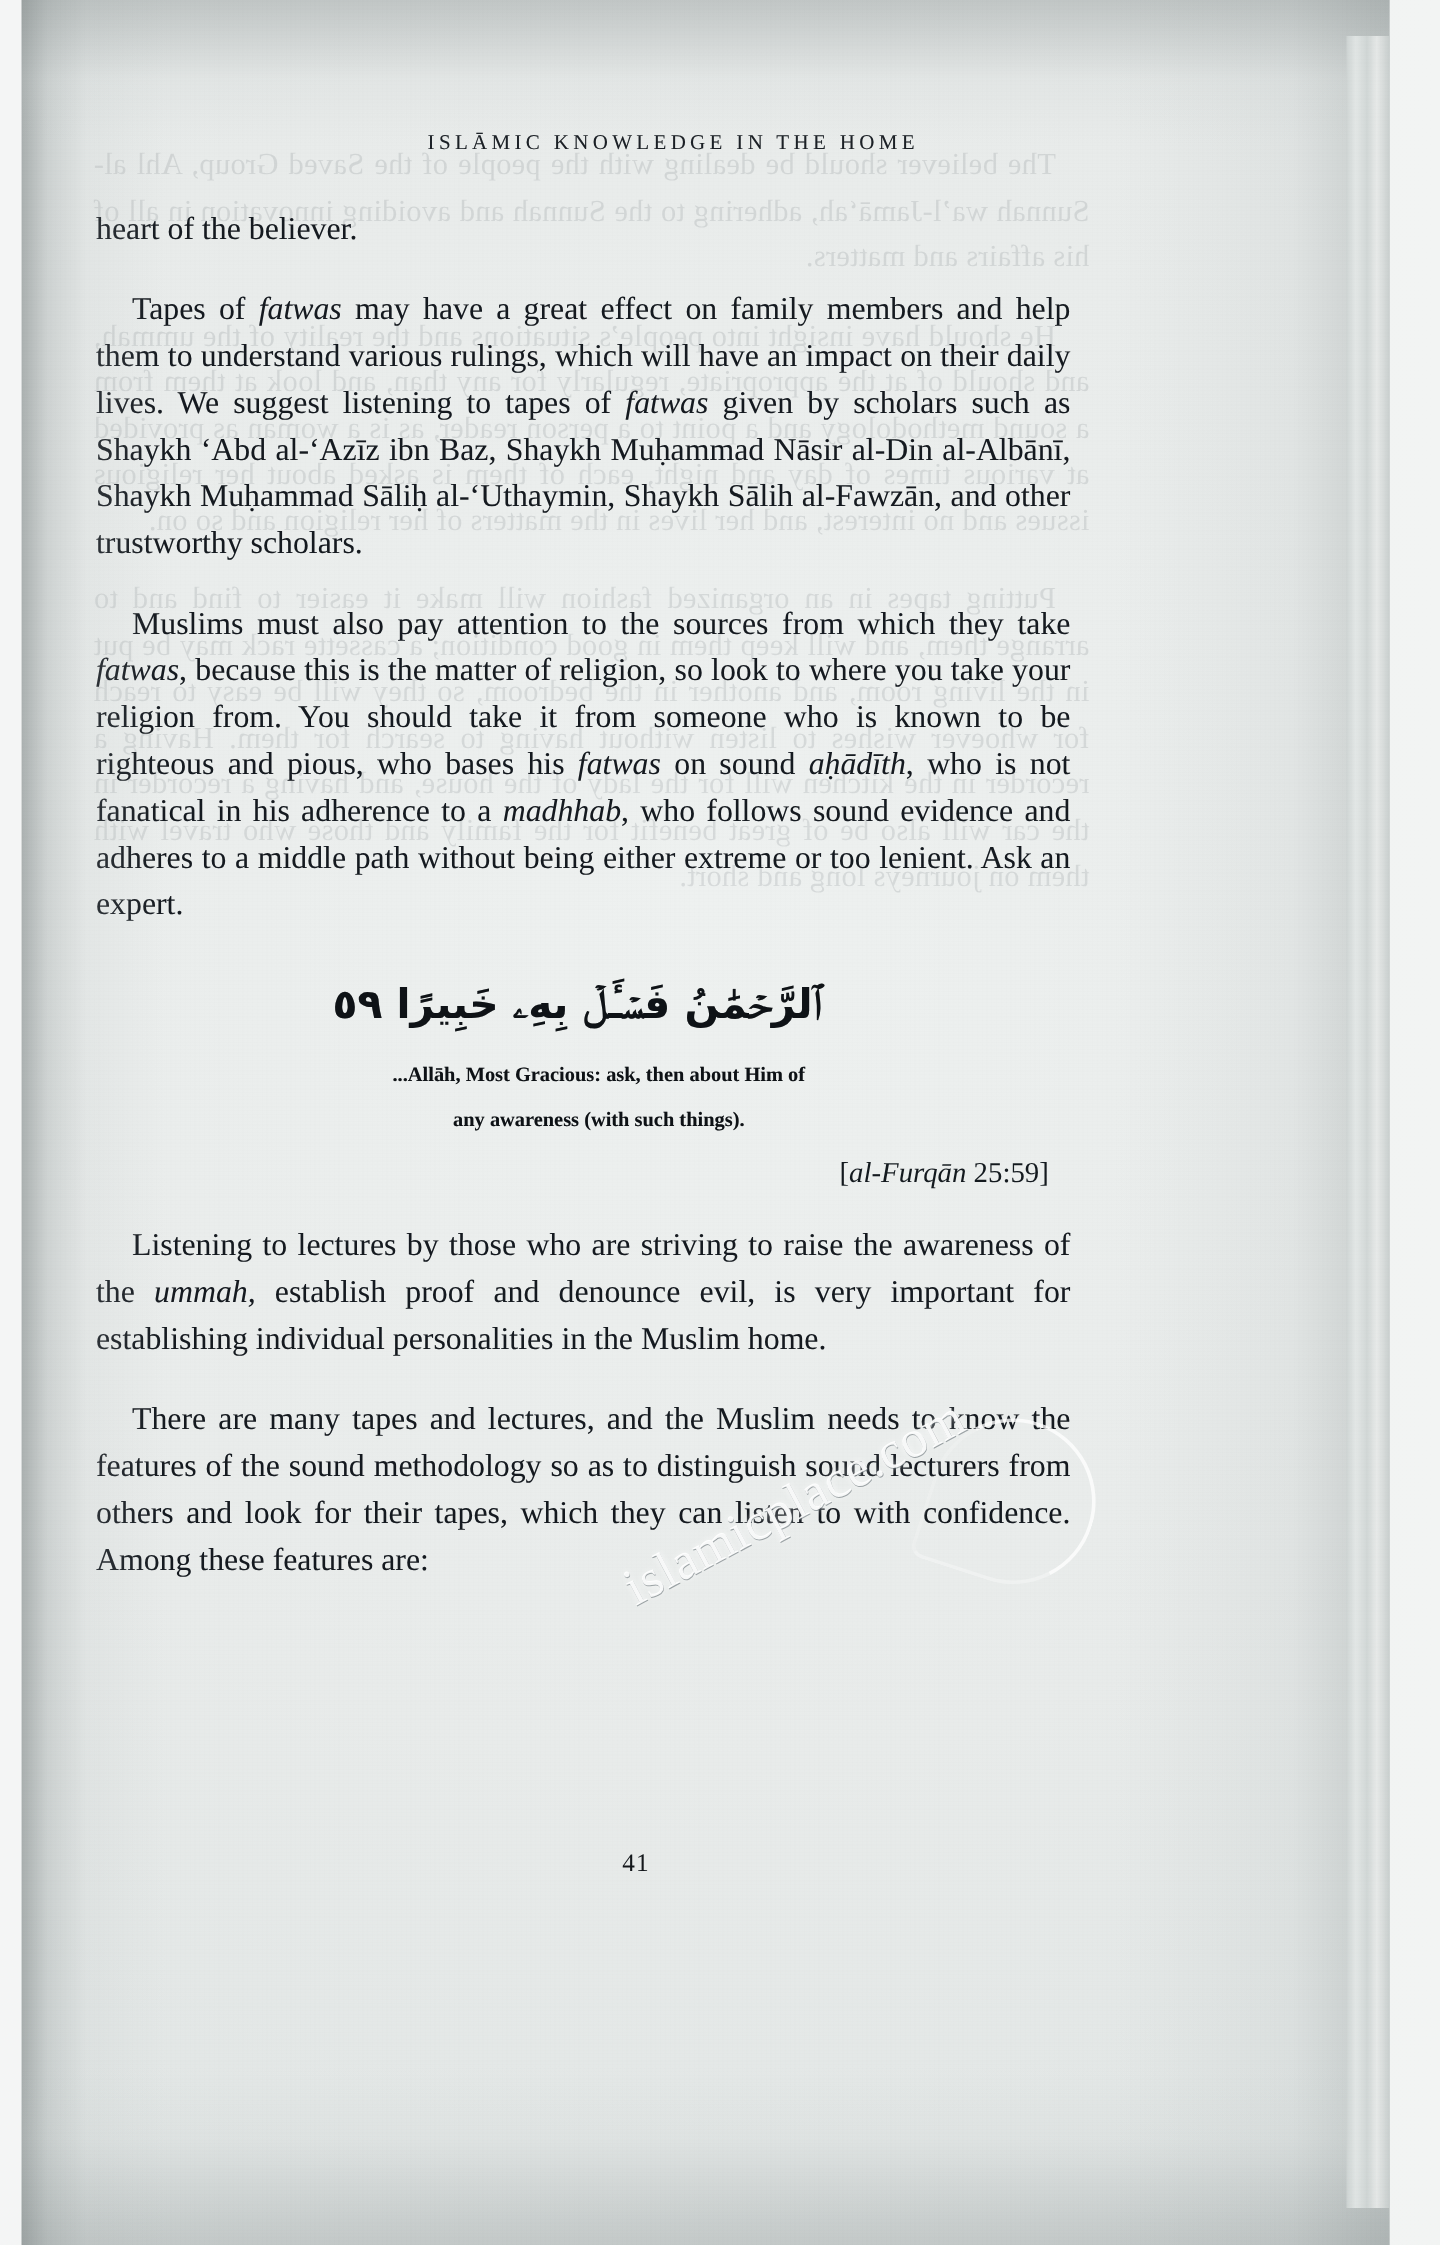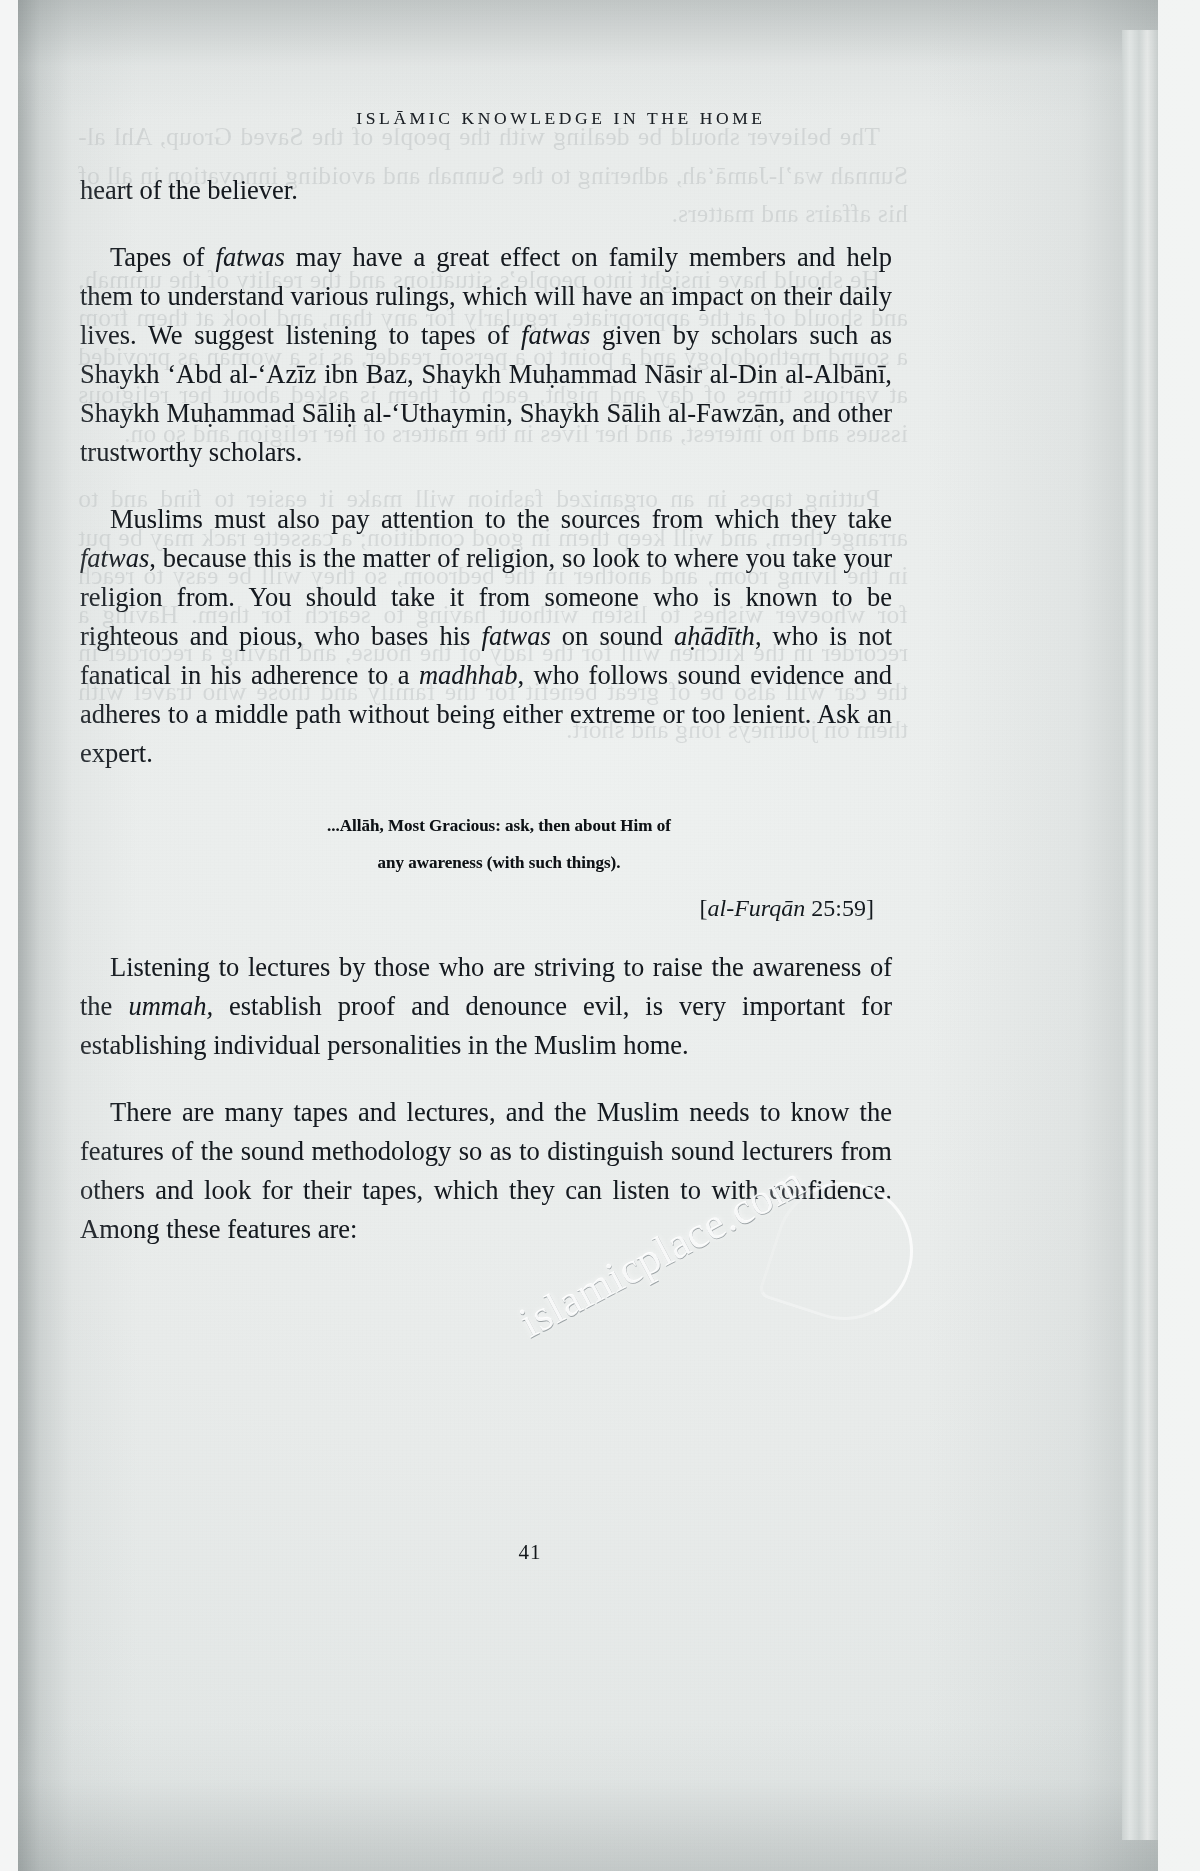--- a/index.html
+++ b/index.html
@@ -305,20 +305,21 @@
 
       <div class="running-head">ISLĀMIC KNOWLEDGE IN THE HOME</div>
 
       <p class="body noindent">heart of the believer.</p>
 
       <p class="body"><span>Tapes of </span><em>fatwas</em><span> may have a great effect on family members and help them to understand various rulings, which will have an impact on their daily lives. We suggest listening to tapes of </span><em>fatwas</em><span> given by scholars such as Shaykh ‘Abd al-‘Azīz ibn Baz, Shaykh Muḥammad Nāsir al-Din al-Albānī, Shaykh Muḥammad Sāliḥ al-‘Uthaymin, Shaykh Sālih al-Fawzān, and other trustworthy  scholars.</span></p>
 
       <p class="body"><span>Muslims must also pay attention to the sources from which they take </span><em>fatwas</em><span>, because this is the matter of religion, so look to where you take your religion from. You should take it from someone who is known to be righteous and pious, who bases his </span><em>fatwas</em><span> on sound </span><em>aḥādīth</em><span>, who is not fanatical in his adherence to a </span><em>madhhab</em><span>, who follows sound evidence and adheres to a middle path without being either extreme or too lenient.  Ask an expert.</span></p>
 
       <div class="quote-block">
+        <div class="arabic-line">ٱلرَّحۡمَٰنُ فَسۡـَٔلۡ بِهِۦ خَبِيرًا ٥٩</div>
         <div class="quote-trans">
           <span>...Allāh, Most Gracious: ask, then about Him of</span><br>
           <span>any awareness (with such things).</span>
         </div>
         <div class="quote-ref"><span>[</span><em>al-Furqān</em><span> 25:59]</span></div>
       </div>
 
       <p class="body"><span>Listening to lectures by those who are striving to raise the awareness of the </span><em>ummah,</em><span> establish proof and denounce evil, is very important for establishing individual personalities in the Muslim home.</span></p>
 
       <p class="body">There are many tapes and lectures, and the Muslim needs to know the features of the sound methodology so as to distinguish sound lecturers from others and look for their tapes, which they can listen to with confidence. Among these features are:</p>

